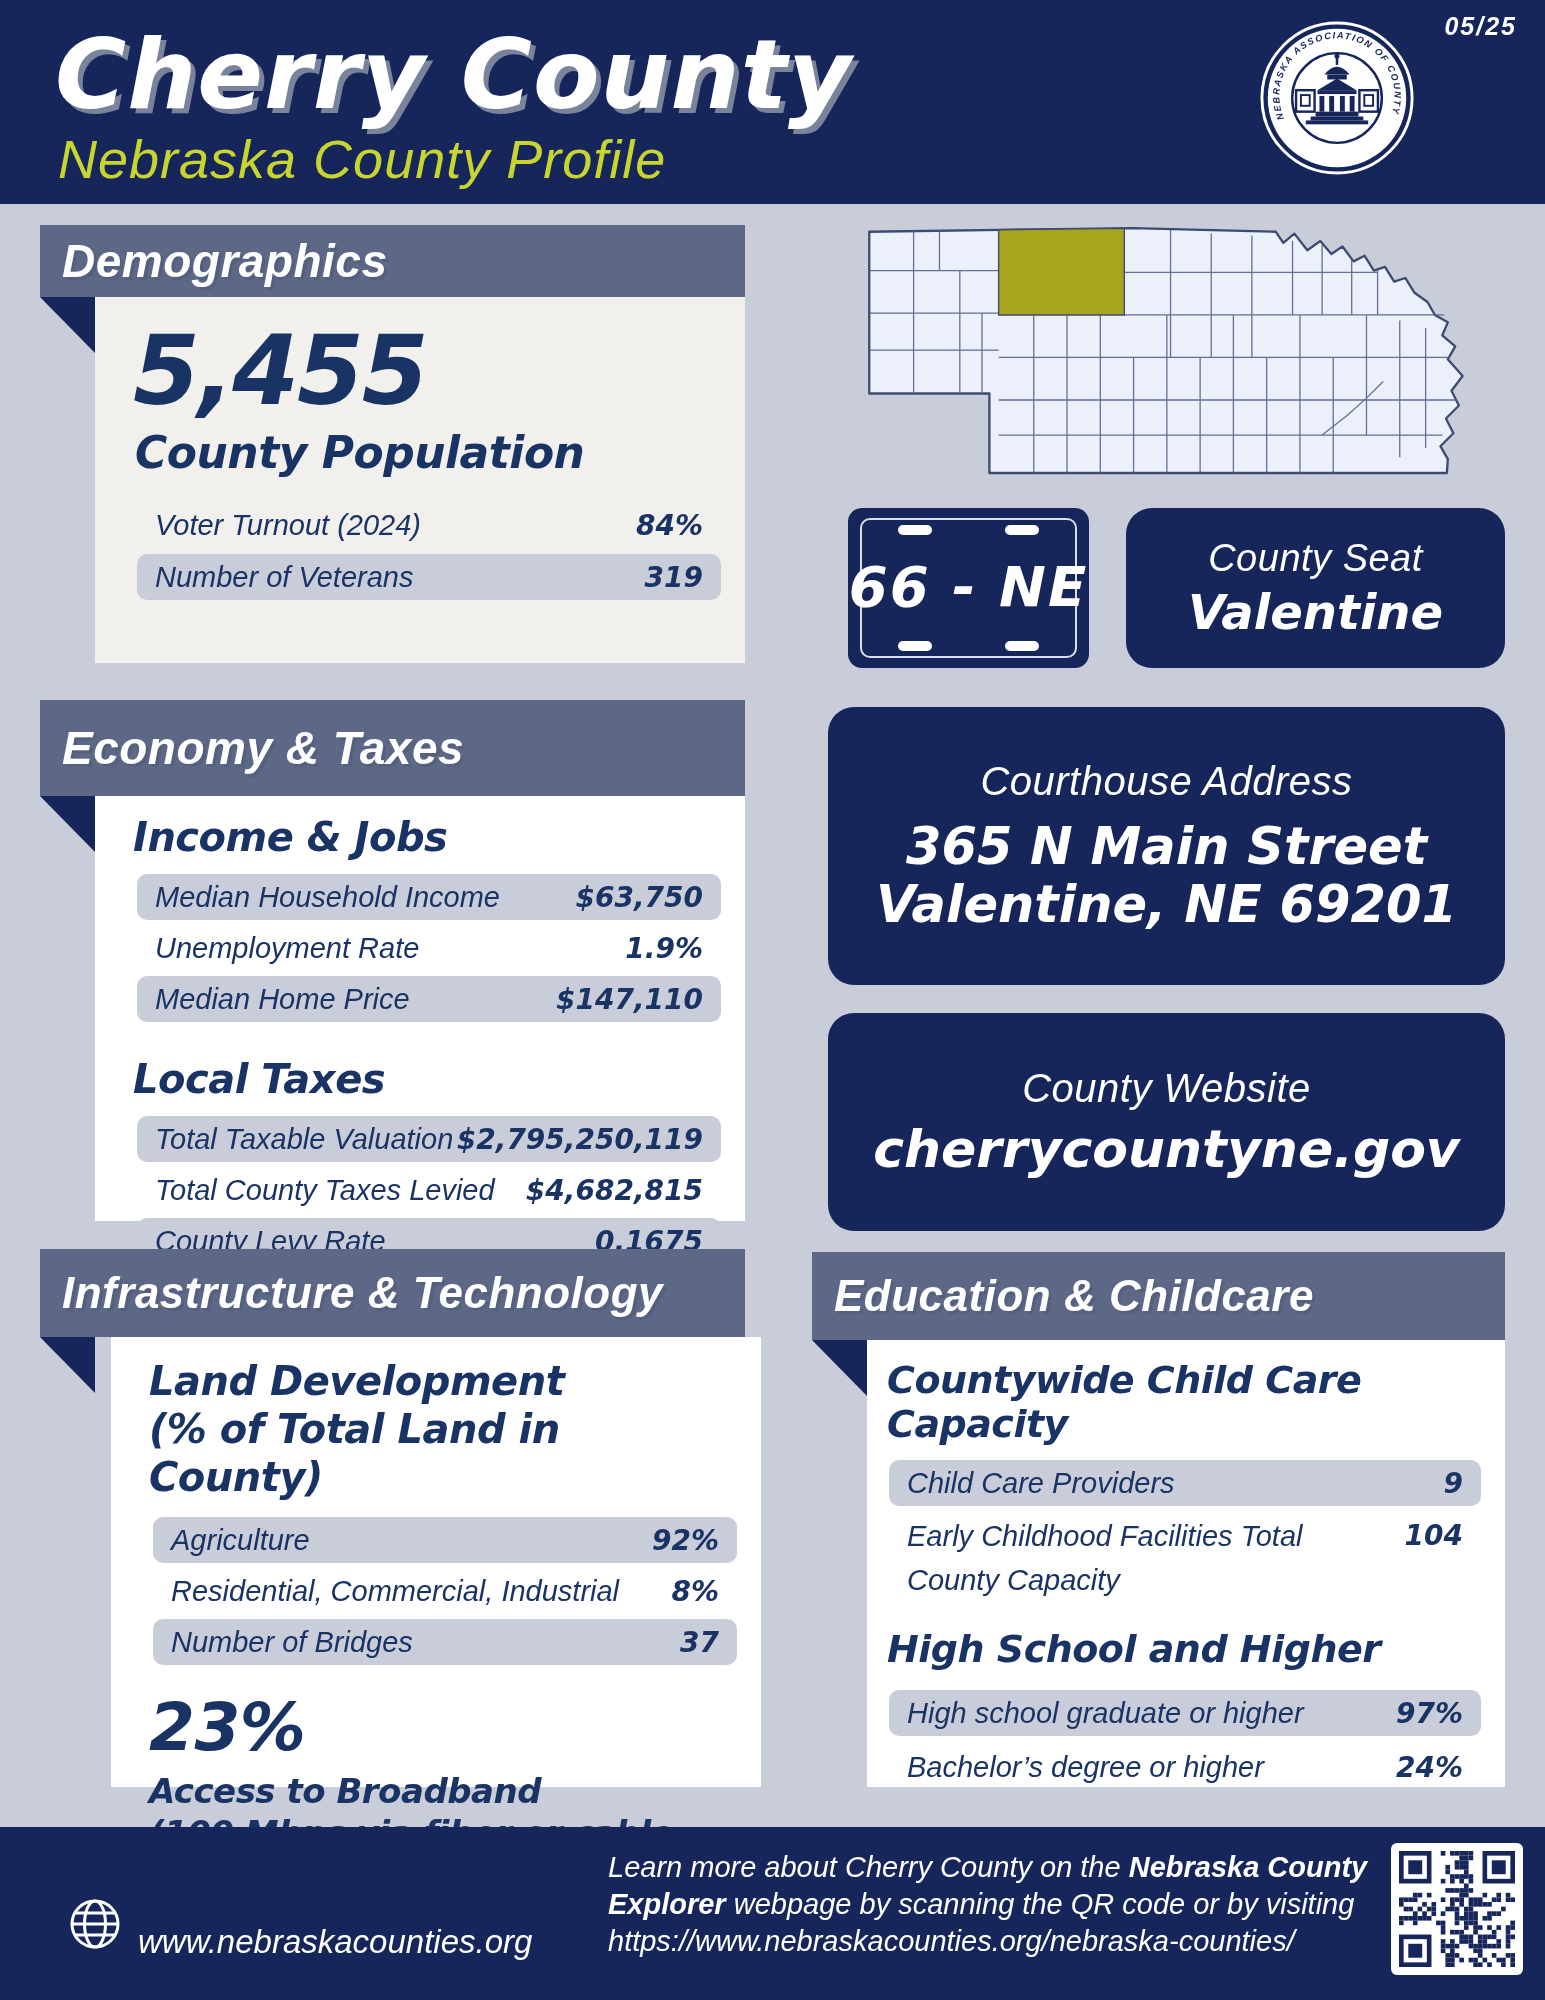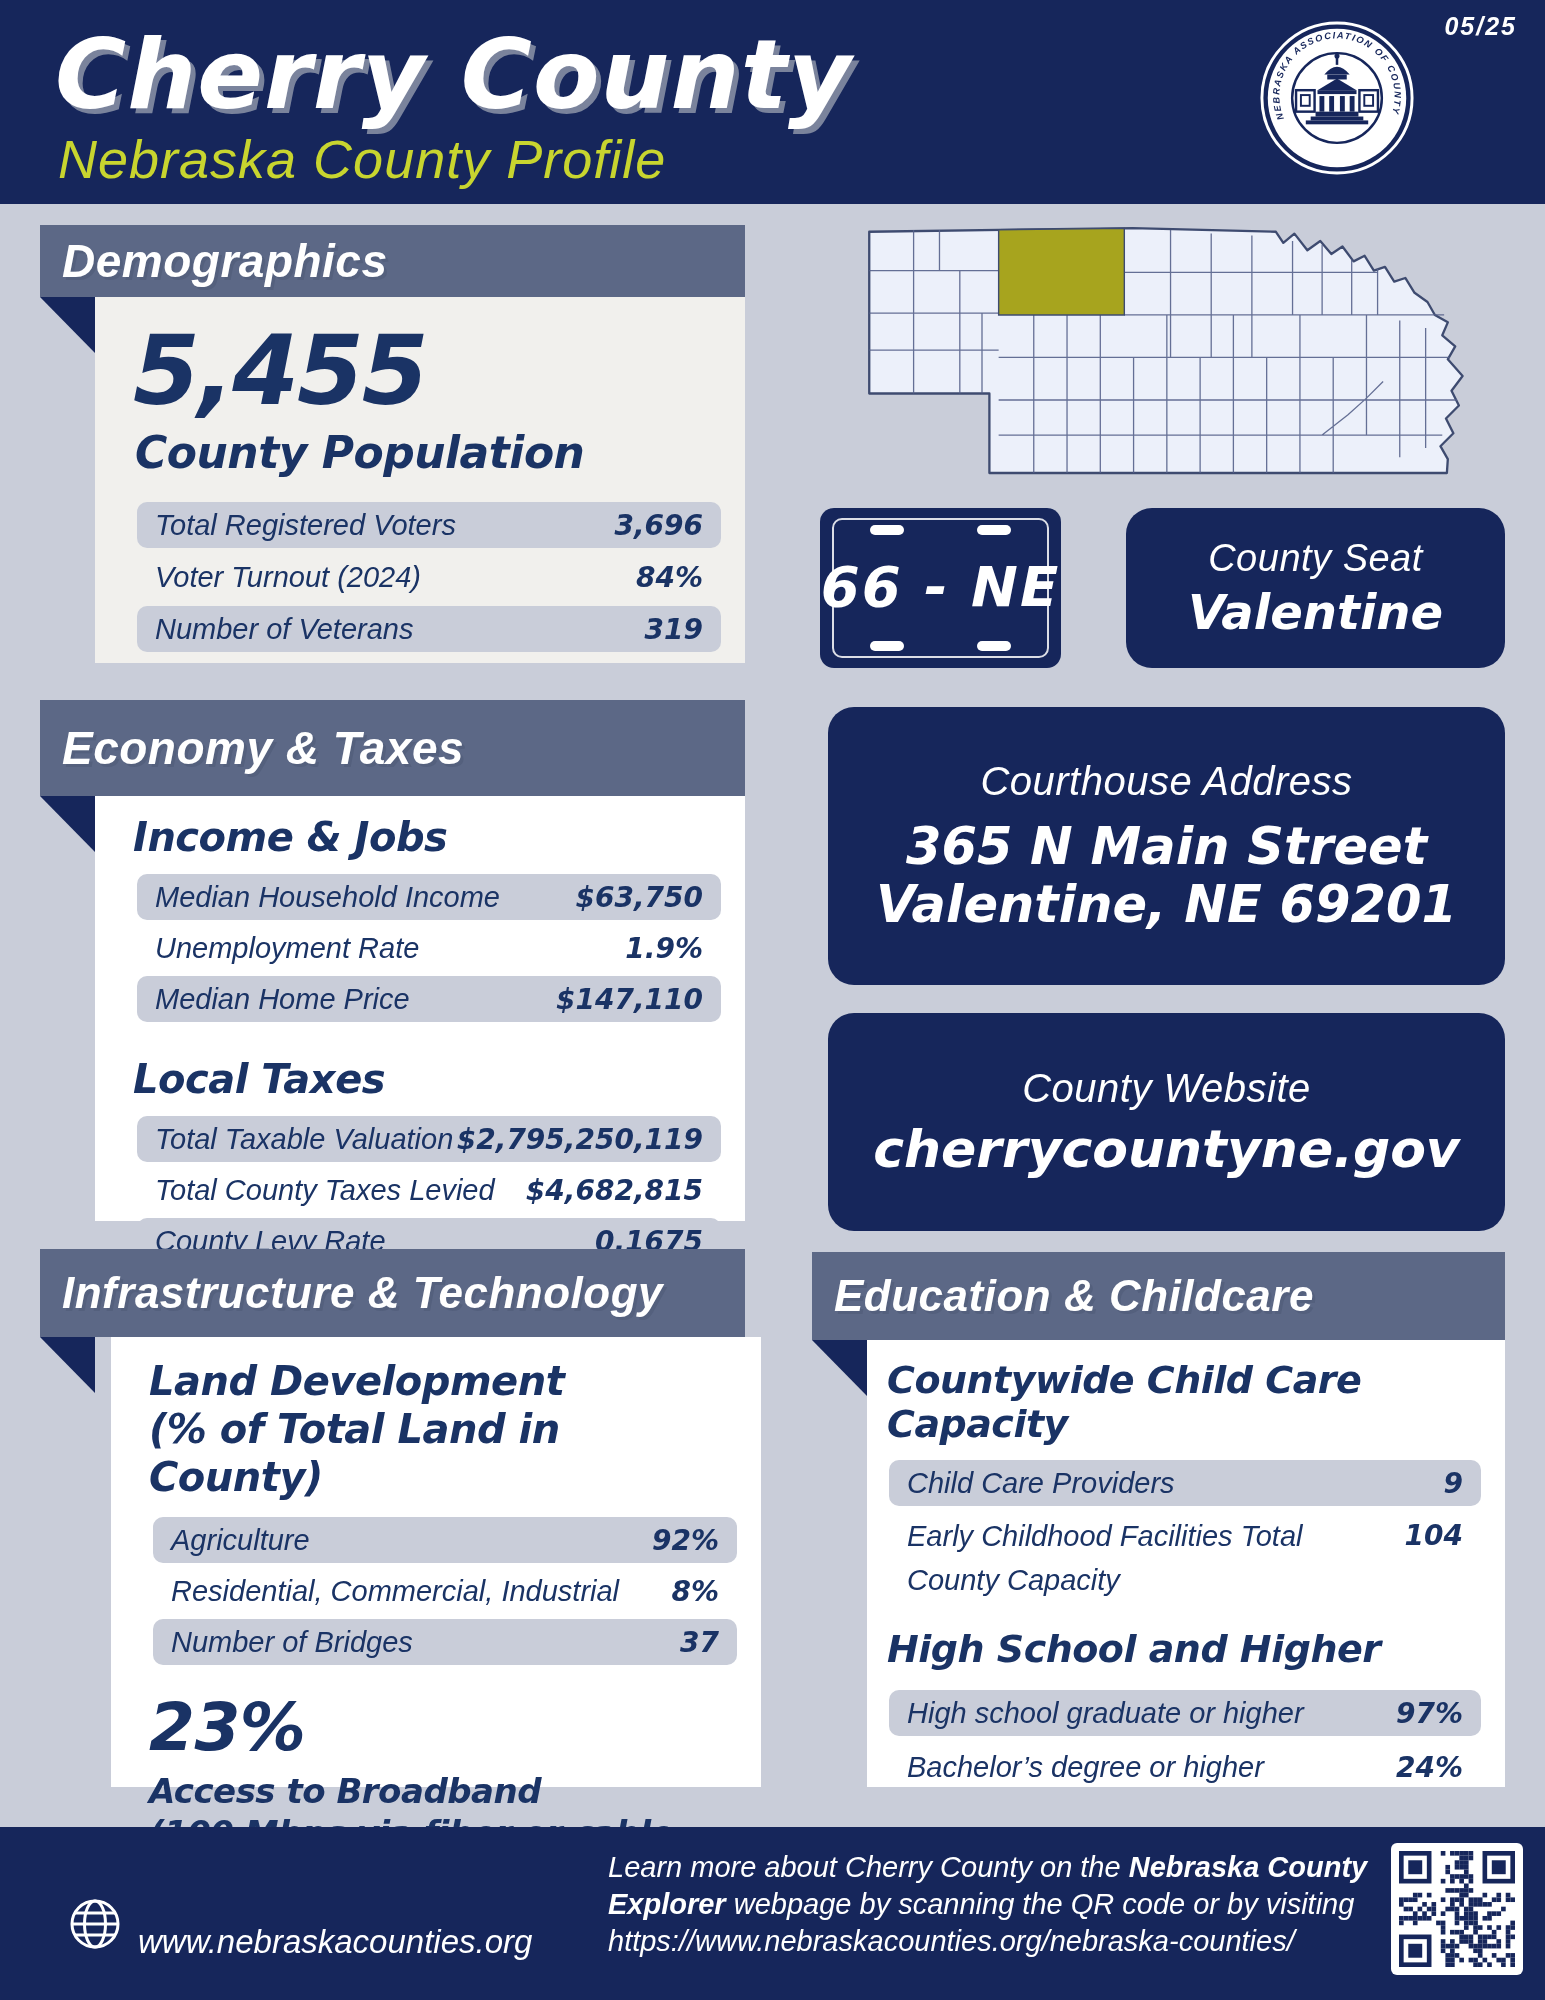--- a/index.html
+++ b/index.html
@@ -126,24 +126,20 @@
     </svg>
   </div>
 
   <div class="abs sec-bar" style="left:40px;top:225px;width:705px;height:72px;font-size:46px;">
     <span>Demographics</span>
   </div>
   <div class="abs fold" style="left:40px;top:297px;width:55px;height:56px;"></div>
   <div class="abs card offwhite" style="left:95px;top:297px;width:650px;height:366px;padding:26px 20px 0 38px;">
     <div class="subhead" style="font-size:96px;line-height:96px;letter-spacing:-2px;">5,455</div>
     <div class="subhead" style="font-size:44px;margin:8px 0 24px 2px;">County Population</div>
-    <div class="row pill" style="margin:0 4px 6px 4px;">
-      <span class="lbl">Total Registered Voters</span>
-      <span class="val">3,696</span>
-    </div>
     <div class="row" style="margin:0 4px 6px 4px;">
       <span class="lbl">Voter Turnout (2024)</span>
       <span class="val">84%</span>
     </div>
     <div class="row pill" style="margin:0 4px;">
       <span class="lbl">Number of Veterans</span>
       <span class="val">319</span>
     </div>
   </div>
 
@@ -177,21 +173,21 @@
         <span class="lbl">Total County Taxes Levied</span>
         <span class="val">$4,682,815</span>
       </div>
       <div class="row pill" style="margin:0 4px;">
         <span class="lbl">County Levy Rate</span>
         <span class="val">0.1675</span>
       </div>
     </div>
   </div>
 
-  <div class="abs plate" style="left:820px;top:508px;width:241px;height:160px;padding-left:48px;">
+  <div class="abs plate" style="left:848px;top:508px;width:241px;height:160px;padding-left:48px;">
     <div class="plate-inner"></div>
     <div class="screw" style="left:50px;top:17px;"></div>
     <div class="screw" style="right:50px;top:17px;"></div>
     <div class="screw" style="left:50px;bottom:17px;"></div>
     <div class="screw" style="right:50px;bottom:17px;"></div>
     <div class="plate-num">66 - NE</div>
   </div>
 
   <div class="abs navy-card" style="left:1126px;top:508px;width:379px;height:160px;gap:4px;">
     <div class="small">County Seat</div>

